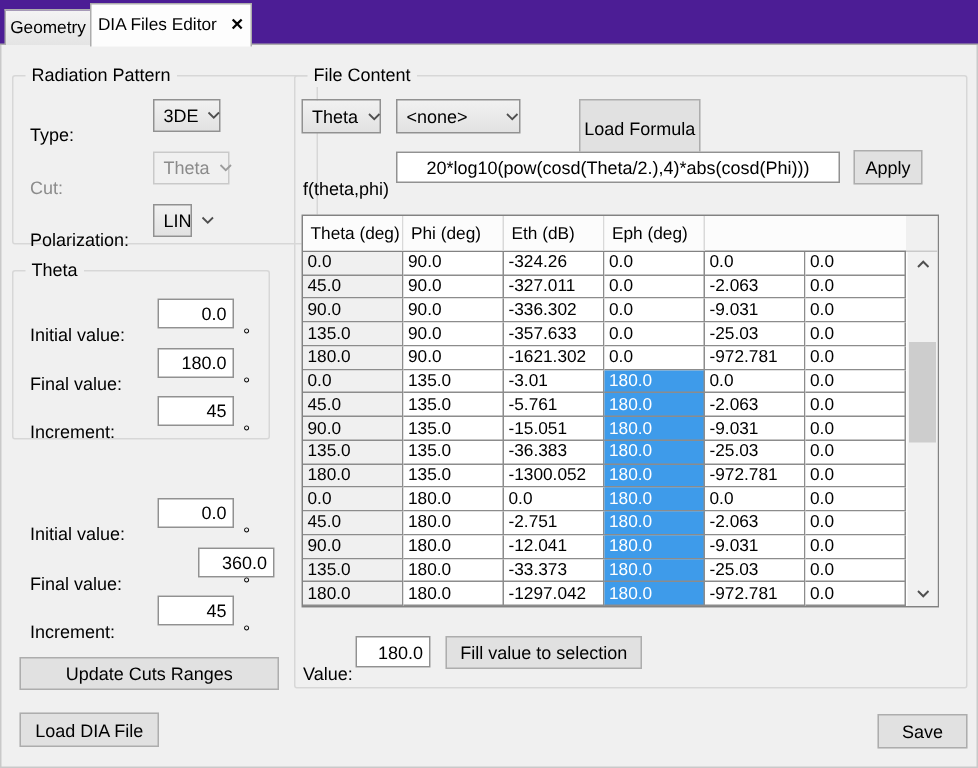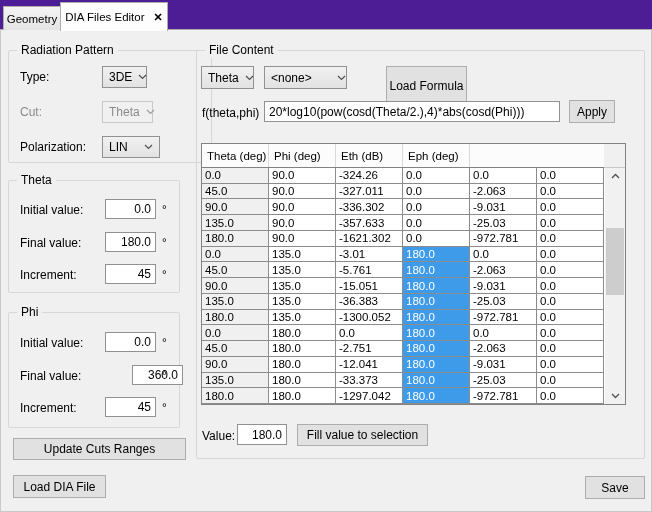--- a/index.html
+++ b/index.html
@@ -12,32 +12,32 @@
 
   
   .tabbar{position:absolute;left:0;top:0;width:652px;height:30px;background:#4c1d95;box-sizing:border-box;border-bottom:1px solid #ACACAC;}
   .tab{position:absolute;display:flex;align-items:center;justify-content:center;box-sizing:border-box;
        border:1px solid #ACACAC;border-bottom:none;font-size:11.5px;white-space:nowrap;cursor:default;}
   .tab.inactive{top:6px;height:24px;background:linear-gradient(#F4F4F4,#E4E4E4);}
   .tab.active{top:2px;height:29px;background:#FDFDFD;z-index:3;}
   .tab-close{margin-left:9px;font-weight:bold;font-size:11px;line-height:11px;}
 
   
-  .lbl{position:absolute;line-height:14px;white-space:nowrap;}
+  .lbl{position:absolute;line-height:14px;white-space:nowrap;margin-top:13px;}
   .lbl.disabled{color:#8B8B8B;}
   .groupbox{position:absolute;border:1px solid #D7D7D7;border-radius:2px;box-sizing:border-box;}
   .gb-label{position:absolute;top:-8px;left:8px;background:#F0F0F0;padding:0 4px;line-height:15px;white-space:nowrap;}
   .win-btn{position:absolute;display:flex;align-items:center;justify-content:center;box-sizing:border-box;
            background:#E1E1E1;border:1px solid #ADADAD;font-size:12px;cursor:default;white-space:nowrap;}
   .combo{position:absolute;display:flex;align-items:center;justify-content:space-between;box-sizing:border-box;
          background:linear-gradient(#F1F1F1,#E2E2E2);border:1px solid #919191;padding:0 6px;cursor:default;white-space:nowrap;}
   .combo.disabled{background:#F0F0F0;border-color:#C9C9C9;color:#8B8B8B;}
   .combo svg{flex:0 0 auto;margin-left:6px;}
   .tin{position:absolute;box-sizing:border-box;background:#FFF;border:1px solid #919191;
-       font-family:"Liberation Sans",sans-serif;font-size:12px;padding:0 4px;outline:none;color:#000;}
+       font-family:"Liberation Sans",sans-serif;font-size:12px;padding:0 4px;outline:none;color:#000;text-align:center;}
   .tin.num{text-align:right;}
 
   
   .tframe{position:absolute;left:201px;top:143px;width:425px;height:262px;box-sizing:border-box;
           border:1px solid #828282;background:#FFF;}
   .thead{position:absolute;left:0;top:0;width:402px;height:24px;display:flex;box-sizing:border-box;border-bottom:1px solid #828282;background:#FCFCFC;}
   .th{width:67px;box-sizing:border-box;border-right:1px solid #D9D9D9;display:flex;align-items:center;
       padding-left:5px;font-size:11.5px;background:#FCFCFC;}
   .tcorner{position:absolute;left:402px;top:0;right:0;height:24px;box-sizing:border-box;background:#F0F0F0;border-bottom:1px solid #C9C9C9;}
   .tbody{position:absolute;left:0;top:24px;width:402px;height:236px;display:flex;flex-direction:column;}
@@ -79,43 +79,40 @@
       </svg>
   </div>
   <span class="lbl disabled" style="left:20px;top:105px;">Cut:</span>
   <div class="combo disabled" style="left:102px;top:101px;width:51px;height:22px;">
     <span>Theta</span>
     <svg width="9" height="6" viewBox="0 0 9 6">
         <path d="M1 1 L4.5 4.5 L8 1" fill="none" stroke="#9C9C9C" stroke-width="1.2"></path>
       </svg>
   </div>
   <span class="lbl" style="left:20px;top:140px;">Polarization:</span>
-  <div class="combo" style="left:102px;top:136px;width:58px;height:22px;">
+  <div class="combo" style="left:102px;top:136px;width:26px;height:22px;">
     <span>LIN</span>
     <svg width="9" height="6" viewBox="0 0 9 6">
         <path d="M1 1 L4.5 4.5 L8 1" fill="none" stroke="#4F4F4F" stroke-width="1.2"></path>
       </svg>
   </div>
 
   <div class="groupbox" style="left:8px;top:180px;width:172px;height:113px;">
     <span class="gb-label">Theta</span>
   </div>
   <span class="lbl" style="left:20px;top:203px;">Initial value:</span>
   <input class="tin num" style="left: 105px; top: 199px; width: 51px; height: 20px;" value="0.0">
   <span class="lbl" style="left:162px;top:203px;">°</span>
   <span class="lbl" style="left:20px;top:236px;">Final value:</span>
   <input class="tin num" style="left: 105px; top: 232px; width: 51px; height: 20px;" value="180.0">
   <span class="lbl" style="left:162px;top:236px;">°</span>
   <span class="lbl" style="left:20px;top:268px;">Increment:</span>
   <input class="tin num" style="left: 105px; top: 264px; width: 51px; height: 20px;" value="45">
   <span class="lbl" style="left:162px;top:268px;">°</span>
 
-  <div class="groupbox" style="left:8px;top:312px;width:172px;height:116px;">
-    <span class="gb-label">Phi</span>
-  </div>
   <span class="lbl" style="left:20px;top:336px;">Initial value:</span>
   <input class="tin num" style="left: 105px; top: 332px; width: 51px; height: 20px;" value="0.0">
   <span class="lbl" style="left:162px;top:336px;">°</span>
   <span class="lbl" style="left:20px;top:369px;">Final value:</span>
   <input class="tin num" style="left: 105px; top: 365px; width: 51px; height: 20px; margin-left: 27px;" value="360.0">
   <span class="lbl" style="left:162px;top:369px;">°</span>
   <span class="lbl" style="left:20px;top:401px;">Increment:</span>
   <input class="tin num" style="left: 105px; top: 397px; width: 51px; height: 20px;" value="45">
   <span class="lbl" style="left:162px;top:401px;">°</span>
 

